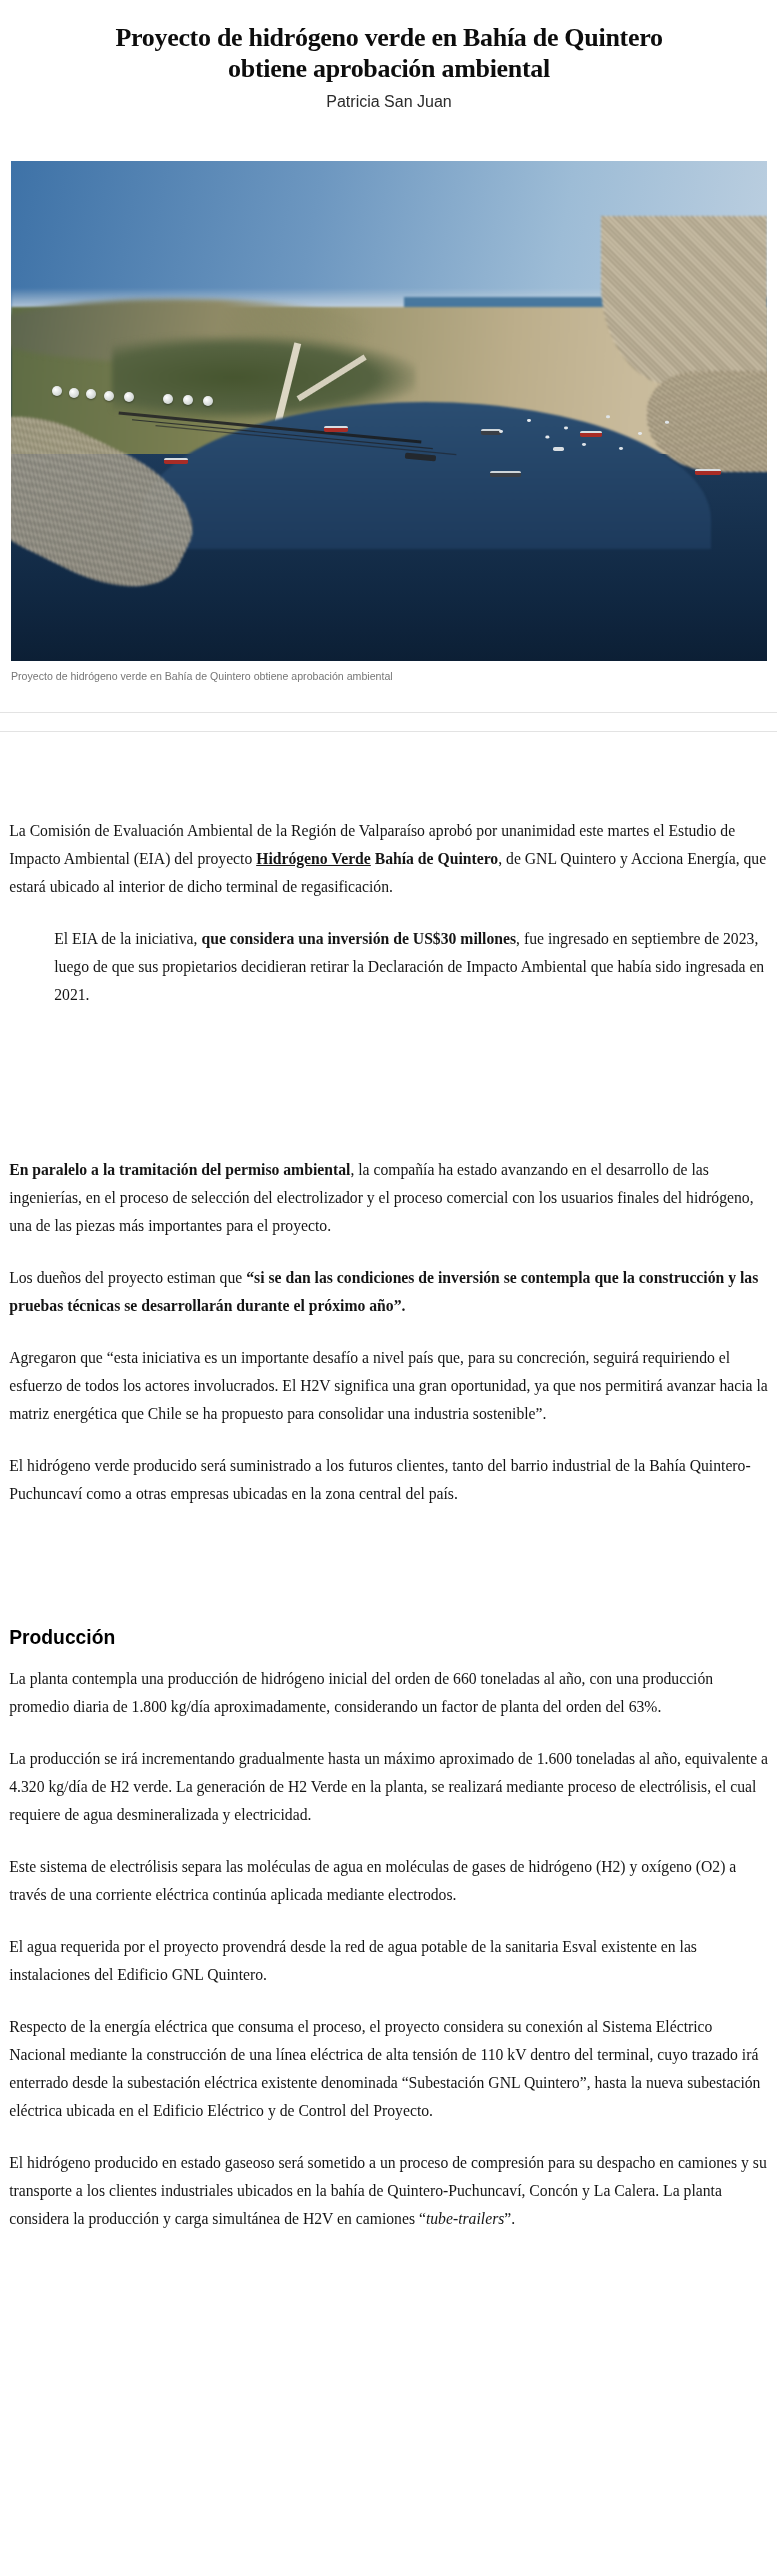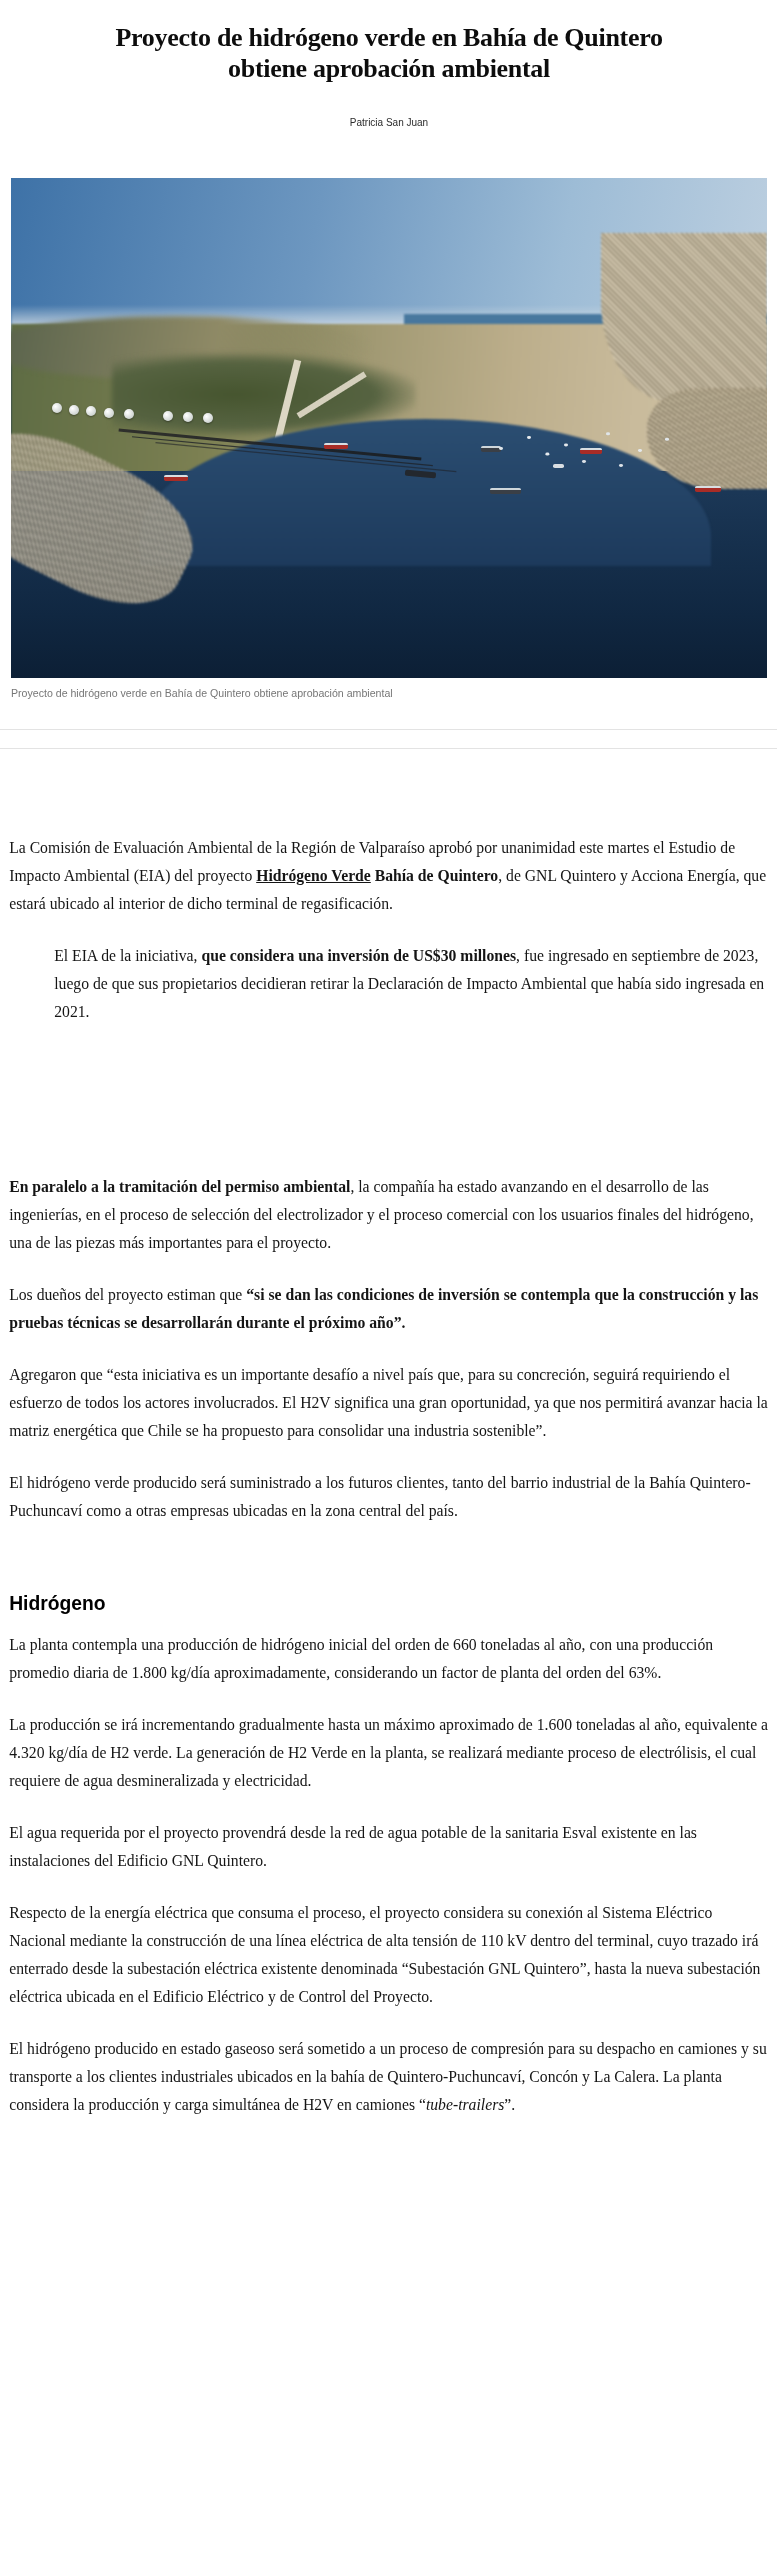--- a/index.html
+++ b/index.html
@@ -14,23 +14,23 @@
   .u { text-decoration:underline; }
 
   
   h1[data-name="article-title"]{
     margin:22px 81px 0;
     font-size:26px; line-height:31px; letter-spacing:-0.3px;
     font-weight:700; text-align:center; color:#0d0d0d;
     font-family:"Liberation Serif", serif;
   }
   .byline{
-    margin-top:33px; text-align:center;
+    margin-top:9px; text-align:center;
     font-family:"Liberation Sans", sans-serif;
-    font-size:10px; color:#2b2b2b;
+    font-size:16px; color:#2b2b2b;
   }
 
   
   figure.photo{
     position:relative; margin:50px 11px 0; height:500px; overflow:hidden;
     background:#16314f;
   }
   .ph-sky{ position:absolute; left:0; right:0; top:0; height:158px;
     background:linear-gradient(100deg,#3e72a7 0%,#6d97c0 40%,#9dbcd6 72%,#bccfe0 100%); }
   .ph-haze{ position:absolute; left:0; right:0; top:127px; height:39px;
@@ -91,21 +91,21 @@
   hr.rule{ border:0; border-top:0.9px solid #e3e3e3; margin:0; }
   hr.rule.r1{ margin-top:30px; }
   hr.rule.r2{ margin-top:17.5px; }
 
   .article-body{
     margin:85px 9.2px 0;
     font-size:15.7px; line-height:28px; color:#151515;
   }
   .article-body p{ margin:0 0 24px;font-family:Liberation Serif, serif; }
   .article-body p.gap-ad1{ margin-bottom:147px;margin-left:45px; }
-  .article-body p.gap-ad2{ margin-bottom:65px; }
+  .article-body p.gap-ad2{ margin-bottom:116px; }
   h2[data-name="section-heading"]{
     font-family:"Liberation Sans", sans-serif;
     font-size:19.3px; font-weight:700; color:#000;
     margin:0 0 13px;
   }
 </style>
 </head>
 <body>
 
 <main data-name="article">
@@ -158,23 +158,24 @@
   <hr class="rule r2" data-name="divider">
 
   <div class="article-body" data-name="article-body">
     <p data-name="body-paragraph"><span data-name="text-run">La Comisión de Evaluación Ambiental de la Región de Valparaíso aprobó por unanimidad este martes el Estudio de Impacto Ambiental (EIA) del proyecto </span><span class="b u" data-name="inline-link">Hidrógeno Verde</span><span class="b" data-name="text-run"> Bahía de Quintero</span><span data-name="text-run">, de GNL Quintero y Acciona Energía, que estará ubicado al interior de dicho terminal de regasificación.</span></p>
     <p data-name="body-paragraph" class="gap-ad1"><span data-name="text-run">El EIA de la iniciativa, </span><span class="b" data-name="text-run">que considera una inversión de US$30 millones</span><span data-name="text-run">, fue ingresado en septiembre de 2023, luego de que sus propietarios decidieran retirar la Declaración de Impacto Ambiental que había sido ingresada en 2021.</span></p>
     <p data-name="body-paragraph"><span class="b" data-name="text-run">En paralelo a la tramitación del permiso ambiental</span><span data-name="text-run">, la compañía ha estado avanzando en el desarrollo de las ingenierías, en el proceso de selección del electrolizador y el proceso comercial con los usuarios finales del hidrógeno, una de las piezas más importantes para el proyecto.</span></p>
     <p data-name="body-paragraph"><span data-name="text-run">Los dueños del proyecto estiman que </span><span class="b" data-name="text-run">“si se dan las condiciones de inversión se contempla que la construcción y las pruebas técnicas se desarrollarán durante el próximo año”.</span></p>
     <p data-name="body-paragraph"><span data-name="text-run">Agregaron que “esta iniciativa es un importante desafío a nivel país que, para su concreción, seguirá requiriendo el esfuerzo de todos los actores involucrados. El H2V significa una gran oportunidad, ya que nos permitirá avanzar hacia la matriz energética que Chile se ha propuesto para consolidar una industria sostenible”.</span></p>
     <p data-name="body-paragraph" class="gap-ad2"><span data-name="text-run">El hidrógeno verde producido será suministrado a los futuros clientes, tanto del barrio industrial de la Bahía Quintero-Puchuncaví como a otras empresas ubicadas en la zona central del país.</span></p>
 
-    <h2 data-name="section-heading">Hidrógeno</h2>
+    <h2 data-name="section-heading">Producción</h2>
 
     <p data-name="body-paragraph"><span data-name="text-run">La planta contempla una producción de hidrógeno inicial del orden de 660 toneladas al año, con una producción promedio diaria de 1.800 kg/día aproximadamente, considerando un factor de planta del orden del 63%.</span></p>
     <p data-name="body-paragraph"><span data-name="text-run">La producción se irá incrementando gradualmente hasta un máximo aproximado de 1.600 toneladas al año, equivalente a 4.320 kg/día de H2 verde. La generación de H2 Verde en la planta, se realizará mediante proceso de electrólisis, el cual requiere de agua desmineralizada y electricidad.</span></p>
+    <p data-name="body-paragraph"><span data-name="text-run">Este sistema de electrólisis separa las moléculas de agua en moléculas de gases de hidrógeno (H2) y oxígeno (O2) a través de una corriente eléctrica continúa aplicada mediante electrodos.</span></p>
     <p data-name="body-paragraph"><span data-name="text-run">El agua requerida por el proyecto provendrá desde la red de agua potable de la sanitaria Esval existente en las instalaciones del Edificio GNL Quintero.</span></p>
     <p data-name="body-paragraph"><span data-name="text-run">Respecto de la energía eléctrica que consuma el proceso, el proyecto considera su conexión al Sistema Eléctrico Nacional mediante la construcción de una línea eléctrica de alta tensión de 110 kV dentro del terminal, cuyo trazado irá enterrado desde la subestación eléctrica existente denominada “Subestación GNL Quintero”, hasta la nueva subestación eléctrica ubicada en el Edificio Eléctrico y de Control del Proyecto.</span></p>
     <p data-name="body-paragraph"><span data-name="text-run">El hidrógeno producido en estado gaseoso será sometido a un proceso de compresión para su despacho en camiones y su transporte a los clientes industriales ubicados en la bahía de Quintero-Puchuncaví, Concón y La Calera. La planta considera la producción y carga simultánea de H2V en camiones “</span><span class="i" data-name="text-run">tube-trailers</span><span data-name="text-run">”.</span></p>
   </div>
 
 </main>
 
 
 </body></html>

